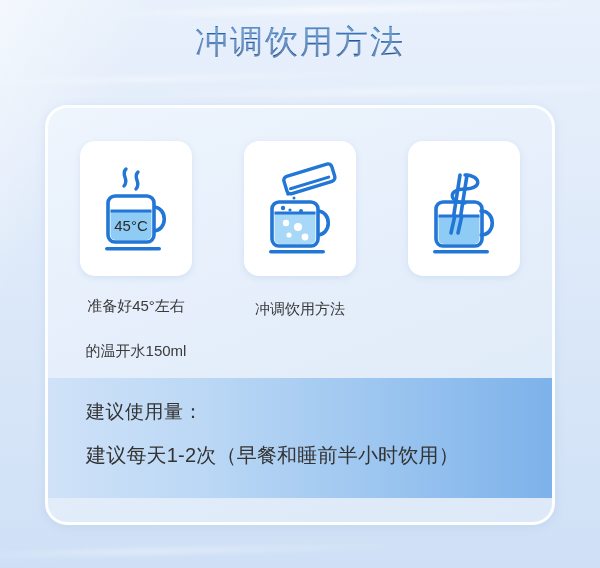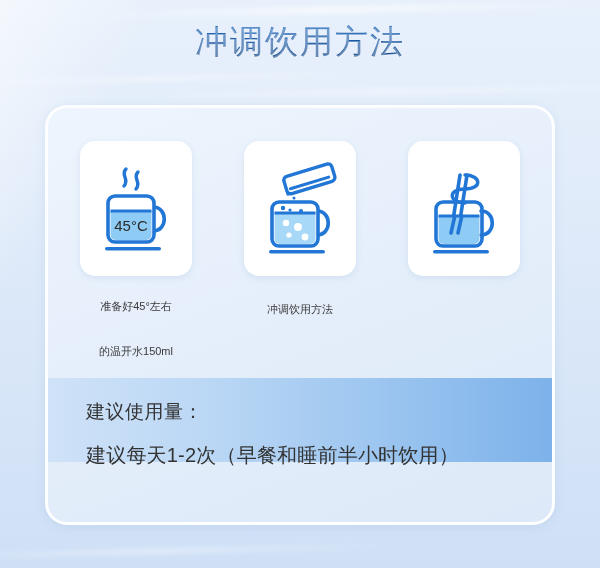--- a/index.html
+++ b/index.html
@@ -92,33 +92,33 @@
     align-items: center;
     justify-content: center;
     box-sizing: border-box;
   }
   .tile svg { display: block; }
 
   .caption {
     margin-top: 18px;
     text-align: center;
     color: #3a3a3a;
-    font-size: 11px;
+    font-size: 15px;
     line-height: 24px;
     white-space: nowrap;
   }
   .caption .l2 { display: block; margin-top: 21px; }
 
   
   .dosage {
     position: absolute;
     left: 0;
     top: 270px;
     width: 504px;
-    height: 84px;
+    height: 120px;
     background: linear-gradient(90deg, #cfe2f8 0%, #bcd8f5 30%, #9dc6f0 65%, #7db2ea 100%);
     box-sizing: border-box;
     padding: 20px 0 0 38px;
   }
   .dosage-title {
     color: #333333;
     font-size: 19px;
     line-height: 28px;
     font-weight: normal;
     letter-spacing: 0.5px;

